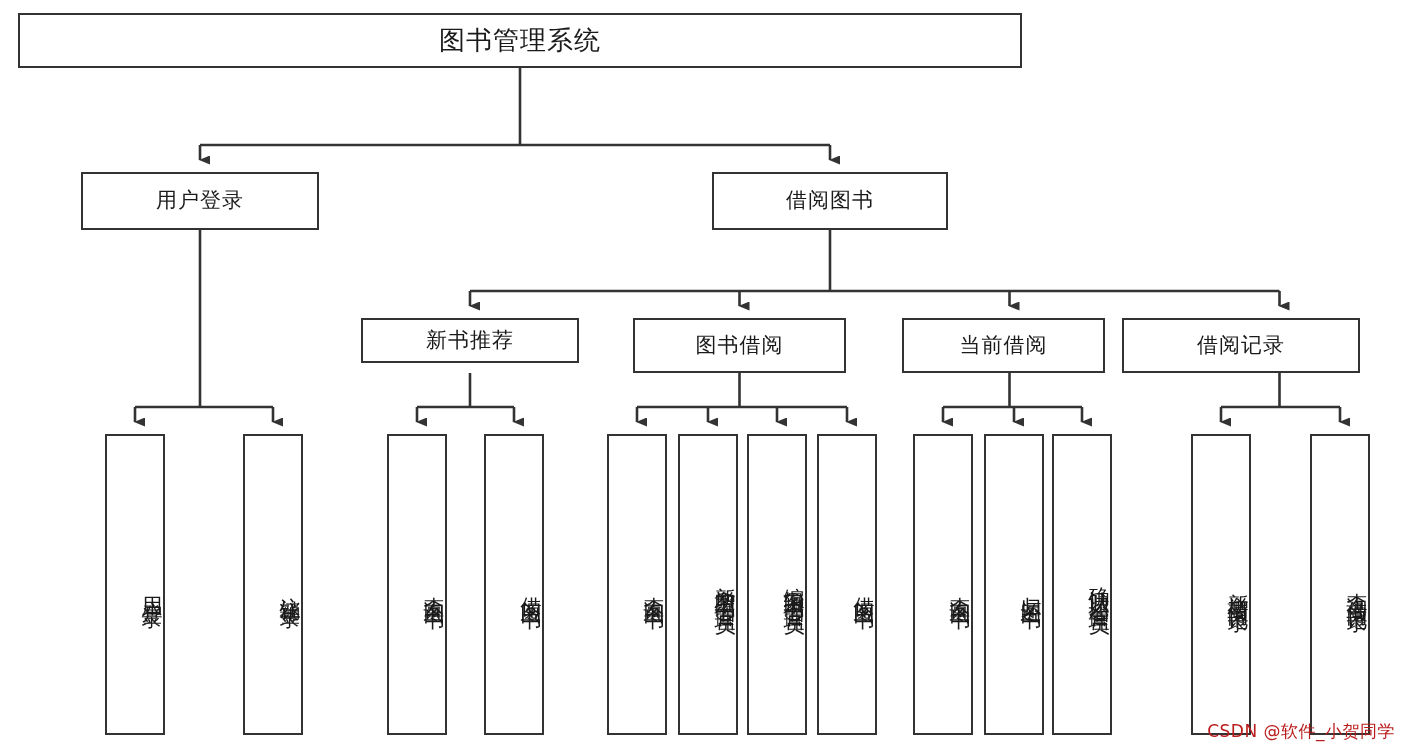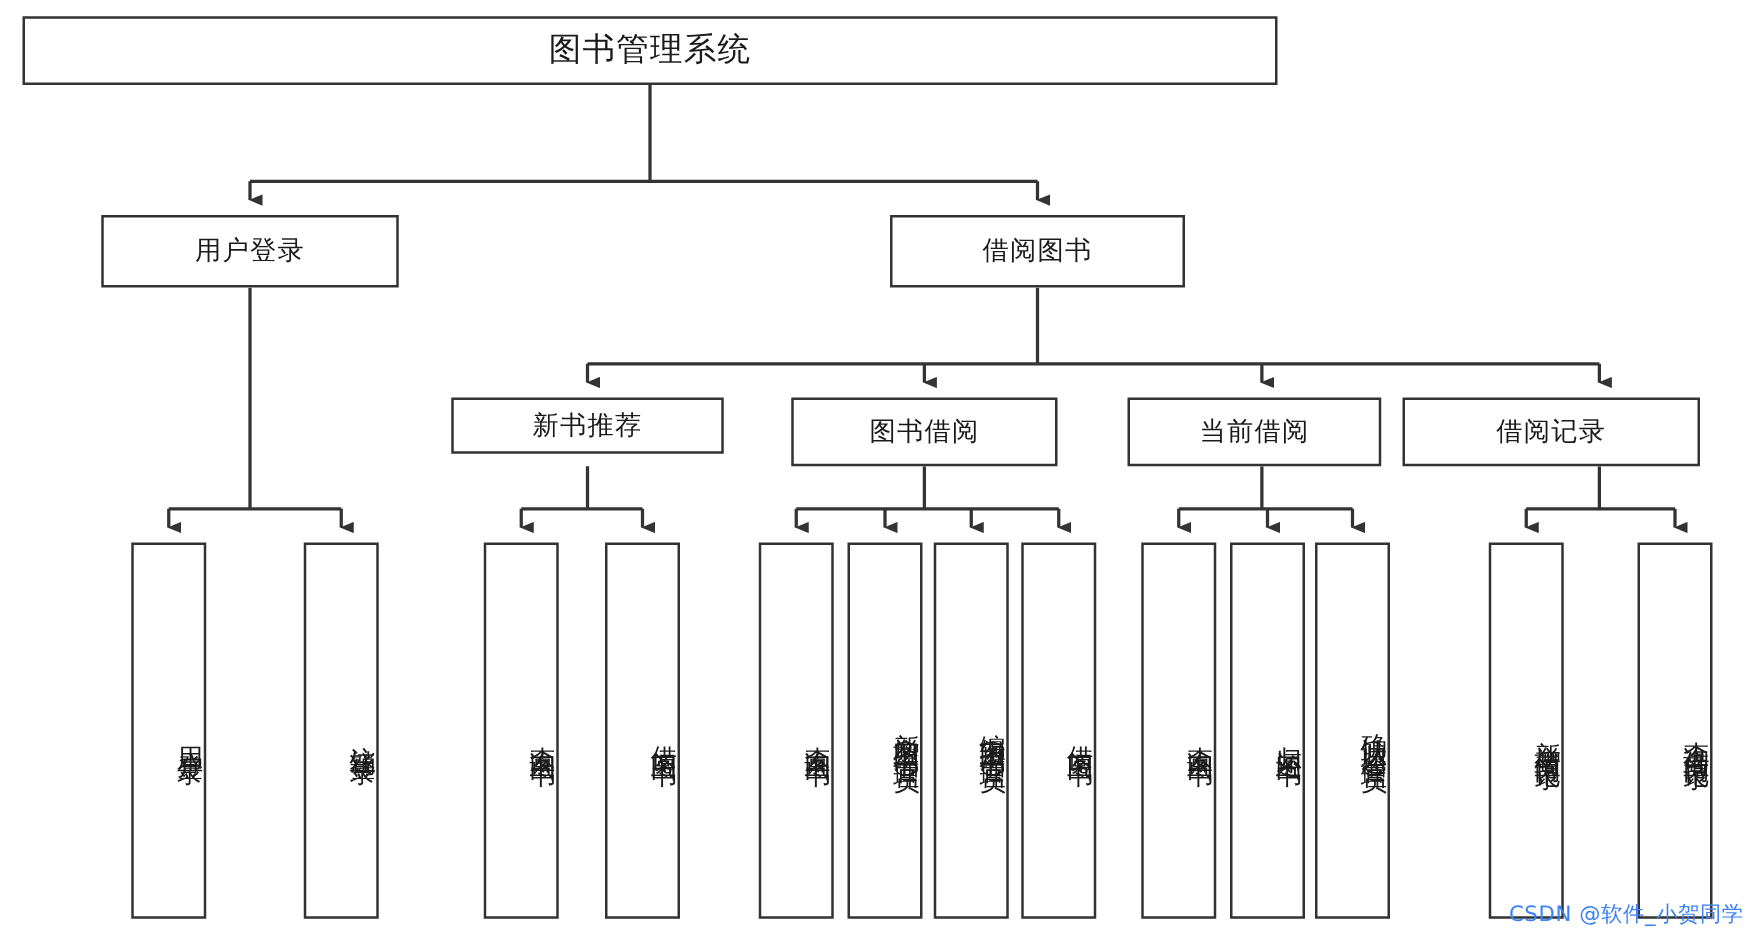--- a/index.html
+++ b/index.html
@@ -55,21 +55,21 @@
   .node.vert span {
     writing-mode: vertical-rl;
     text-orientation: upright;
     display: block;
   }
   .watermark {
     position: absolute;
     right: 10px;
     bottom: 4px;
     font-size: 17px;
-    color: #3b82f6;
+    color: #b91c1c;
     white-space: nowrap;
     letter-spacing: 0.5px;
   }
 </style>
 </head>
 <body>
 
 <div id="canvas">
 
   <svg id="edges" viewBox="0 0 1405 747" xmlns="http://www.w3.org/2000/svg">

